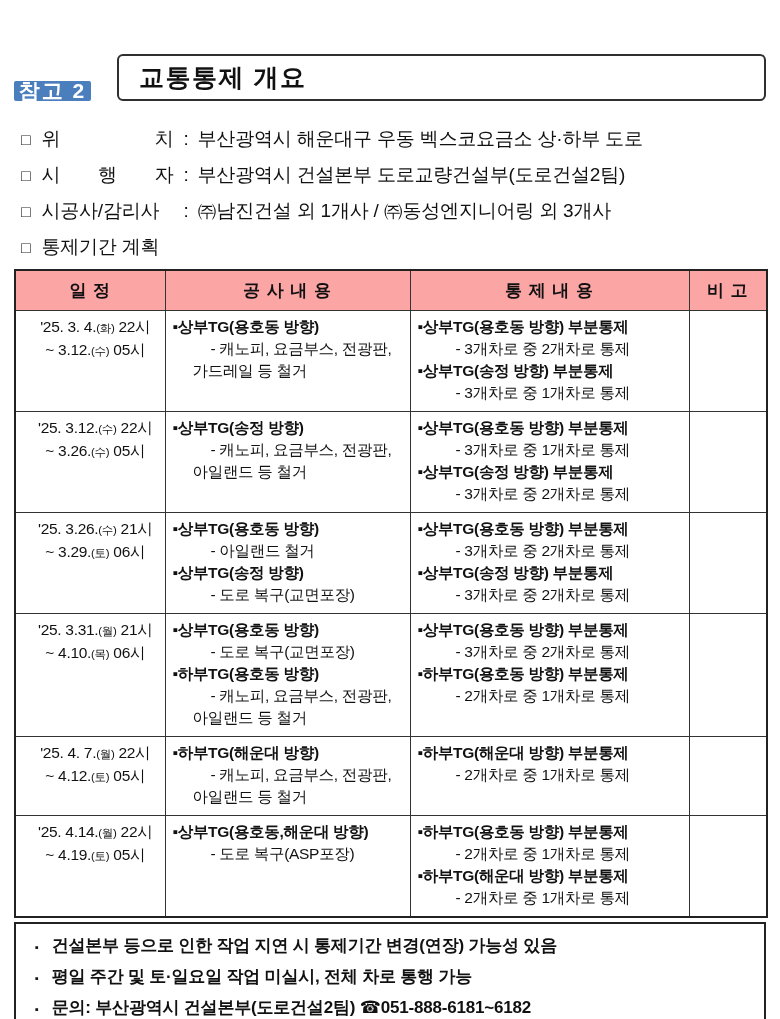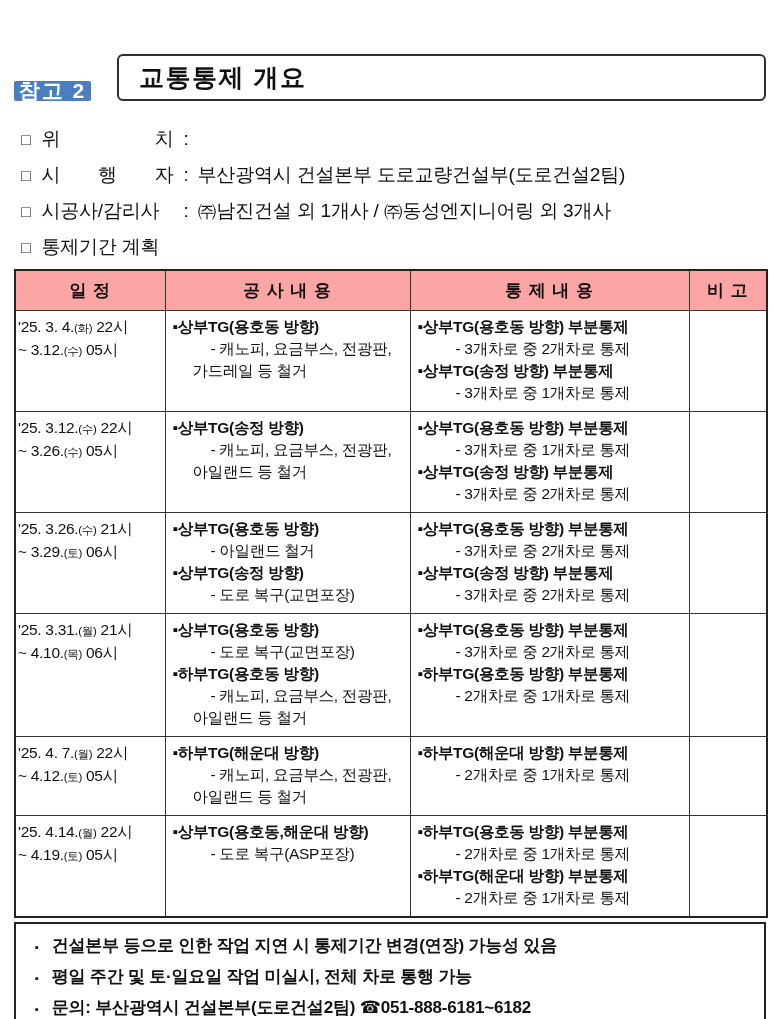--- a/index.html
+++ b/index.html
@@ -30,21 +30,21 @@
   .cb { font-size:16px; margin-right:11px; color:#222; }
   .lbl { width:132px; text-align:justify; text-align-last:justify; }
   .lbl.plain { width:auto; text-align-last:auto; }
   .colon { margin:0 9px 0 10px; }
 
   
   table { width:752px; border-collapse:collapse; table-layout:fixed; border:2px solid #222; }
   col.c-sched { width:150px; } col.c-work { width:245px; } col.c-ctrl { width:279px; } col.c-note { width:78px; }
   th { border:1px solid #333; background:#fca5a5; font-size:17px; font-weight:bold; padding:8px 0; letter-spacing:1px; }
   td { border:1px solid #333; vertical-align:top; padding:5px 2px 7px 6px; font-size:15.5px; line-height:22px; letter-spacing:-0.3px; }
-  td.sched { text-align:left; padding-left:2px; padding-right:2px; white-space:nowrap; }
+  td.sched { text-align:center; padding-left:12px; padding-right:2px; white-space:nowrap; }
   .wd { font-size:11.5px; }
   .ln-b { padding-left:1px;font-weight:bold; }
   .ln-d { padding-left:7px;margin-left:32px; }
   .ln-c { padding-left:21px; }
 
   
   .notes { margin-top:4px; border:2px solid #222; padding:7px 12px 7px 14px; background:#fff; }
   .note { display:flex; align-items:baseline; font-size:17px; font-weight:bold; line-height:30px; letter-spacing:-0.2px; white-space:nowrap; }
   .nb { font-size:11px; margin-right:13px; padding-left:5px; }
 </style>
@@ -56,20 +56,21 @@
   <div class="hdr">
     <div class="badge">참고 2</div>
     <div class="titlebox">교통통제 개요</div>
   </div>
 
   <div class="info">
     <div class="info-row">
       <span class="cb">□</span>
       <span class="lbl">위 치</span>
       <span class="colon">:</span>
+      <span class="val">부산광역시 해운대구 우동 벡스코요금소 상·하부 도로</span>
     </div>
     <div class="info-row">
       <span class="cb">□</span>
       <span class="lbl">시 행 자</span>
       <span class="colon">:</span>
       <span class="val">부산광역시 건설본부 도로교량건설부(도로건설2팀)</span>
     </div>
     <div class="info-row">
       <span class="cb">□</span>
       <span class="lbl">시공사/감리사</span>

